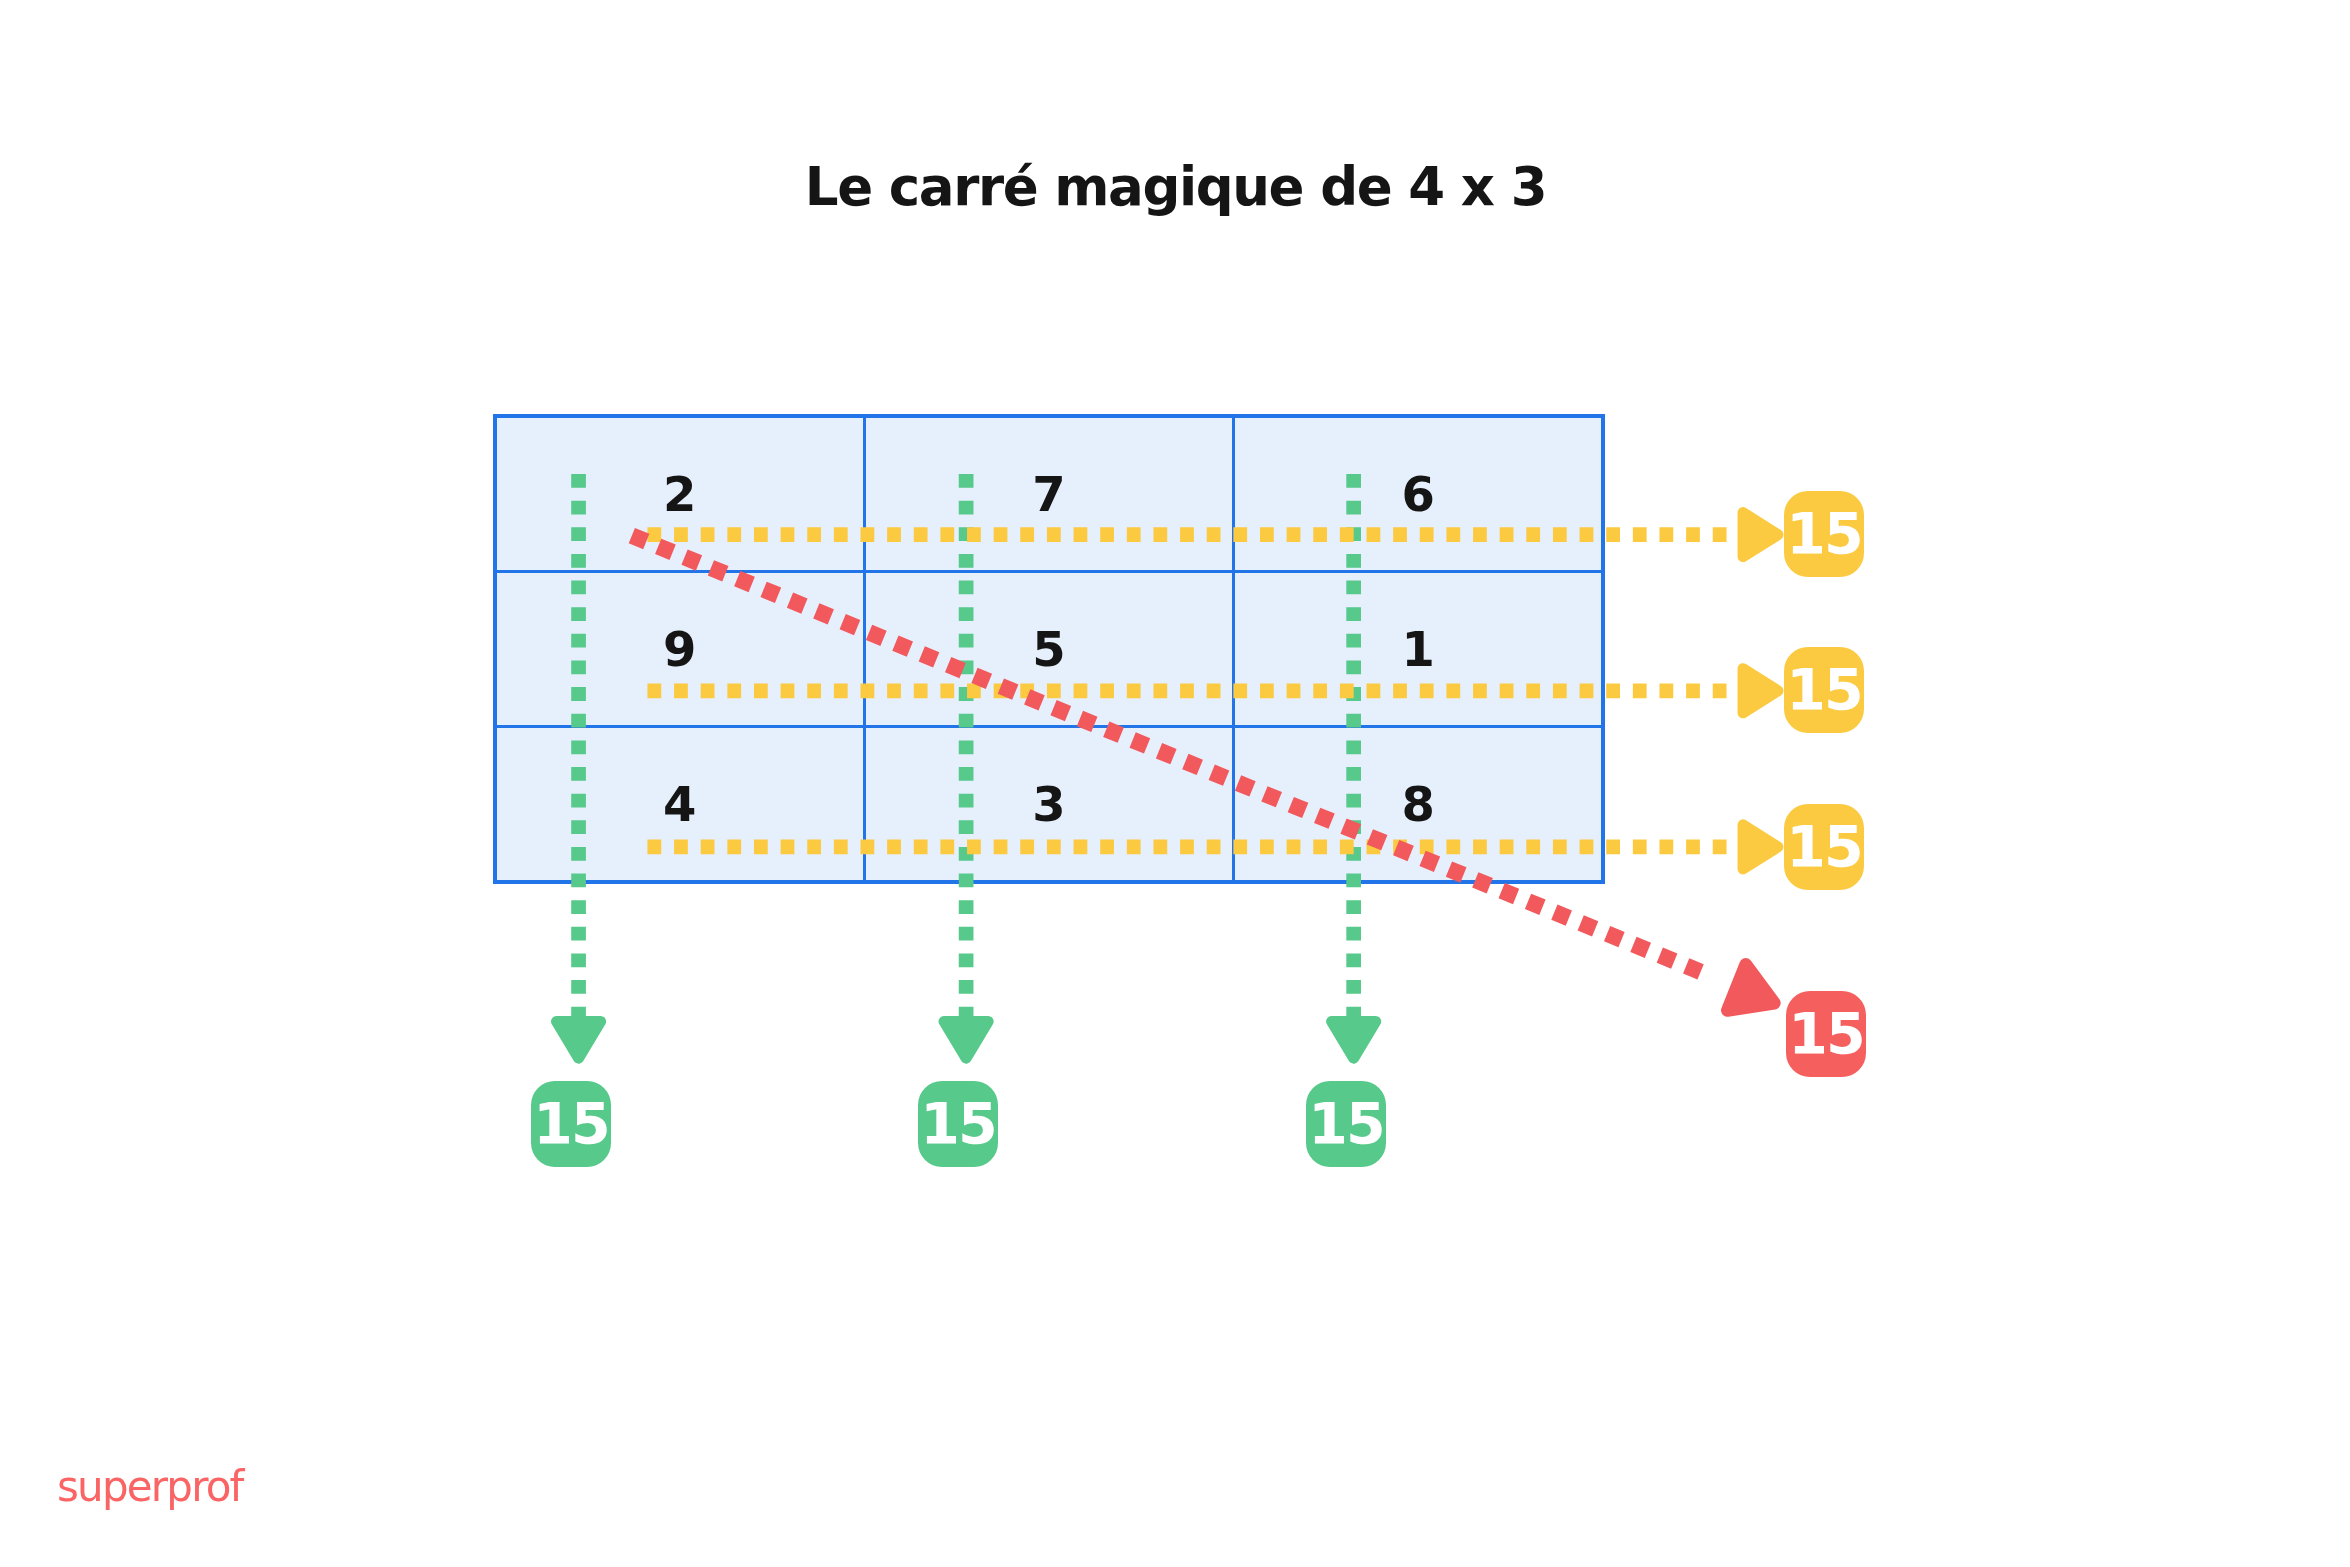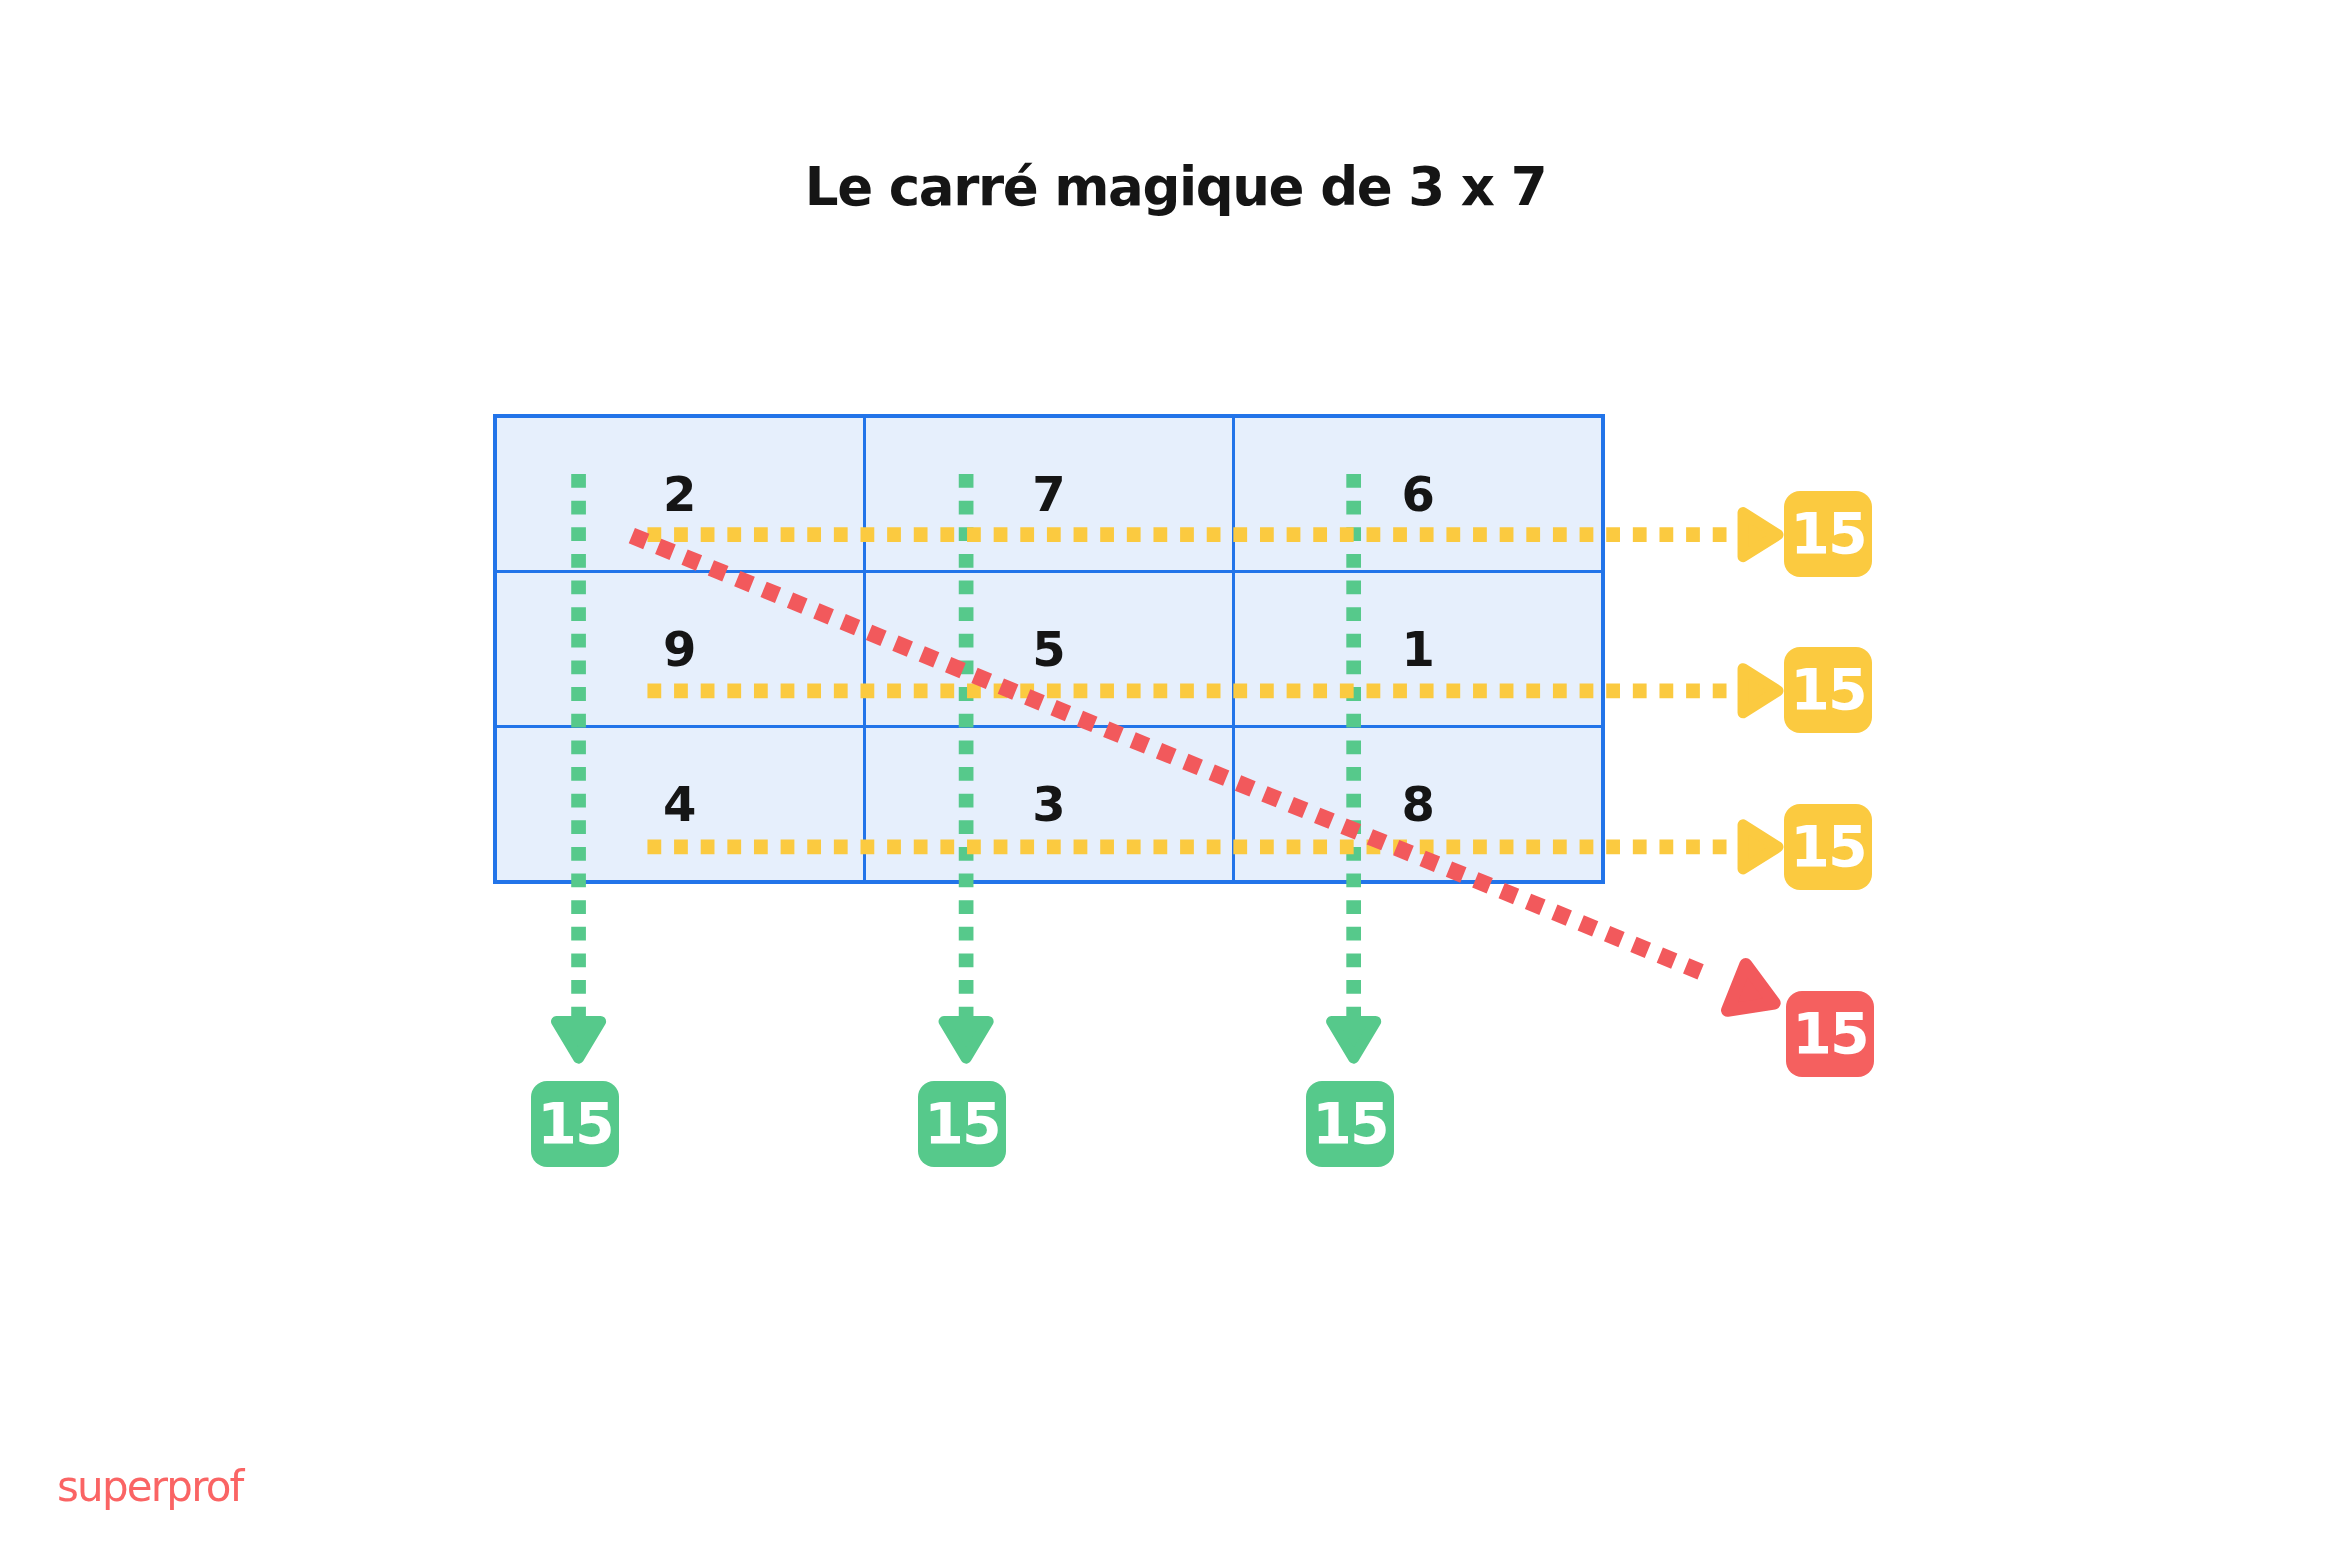--- a/index.html
+++ b/index.html
@@ -32,38 +32,38 @@
     font-size:48px;font-weight:bold;color:var(--number-text);}
 
   svg.overlay{position:absolute;left:0;top:0;width:2351px;height:1568px;pointer-events:none;}
   .col-line{stroke:var(--column-sum);stroke-width:16;stroke-dasharray:15 14;fill:none;}
   .row-line{stroke:var(--row-sum);stroke-width:16;stroke-dasharray:15 14;fill:none;}
   .diag-line{stroke:var(--diagonal-line);stroke-width:18;stroke-dasharray:17 14;fill:none;}
   .col-head{fill:var(--column-sum);stroke:var(--column-sum);stroke-width:12;stroke-linejoin:round;}
   .row-head{fill:var(--row-sum);stroke:var(--row-sum);stroke-width:12;stroke-linejoin:round;}
   .diag-head{fill:var(--diagonal-line);stroke:var(--diagonal-line);stroke-width:14;stroke-linejoin:round;}
 
-  .badge{position:absolute;width:88px;height:86px;border-radius:16px;
+  .badge{position:absolute;width:80px;height:86px;border-radius:24px;
     display:flex;align-items:center;justify-content:center;
     font-size:57px;font-weight:bold;color:var(--badge-text);letter-spacing:-1.8px;}
   .badge.yellow{background:var(--row-sum);left:1784px;}
   .badge.green{background:var(--column-sum);top:1081px;}
   .badge.red{background:var(--diagonal-sum);left:1786px;top:991px;}
   .y1{top:491px;} .y2{top:647px;} .y3{top:804px;}
   .g1{left:531px;} .g2{left:918px;} .g3{left:1306px;}
 
   .brand{position:absolute;left:57px;top:1462px;font-size:42px;font-weight:normal;
     color:var(--brand);letter-spacing:-1.8px;}
 </style>
 </head>
 <body>
 
 <div class="canvas">
 
-  <div class="title">Le carré magique de 3 x 7</div>
+  <div class="title">Le carré magique de 4 x 3</div>
 
   <div class="grid">
     <div class="cell">2</div>
     <div class="cell">7</div>
     <div class="cell">6</div>
     <div class="cell">9</div>
     <div class="cell">5</div>
     <div class="cell">1</div>
     <div class="cell">4</div>
     <div class="cell">3</div>

